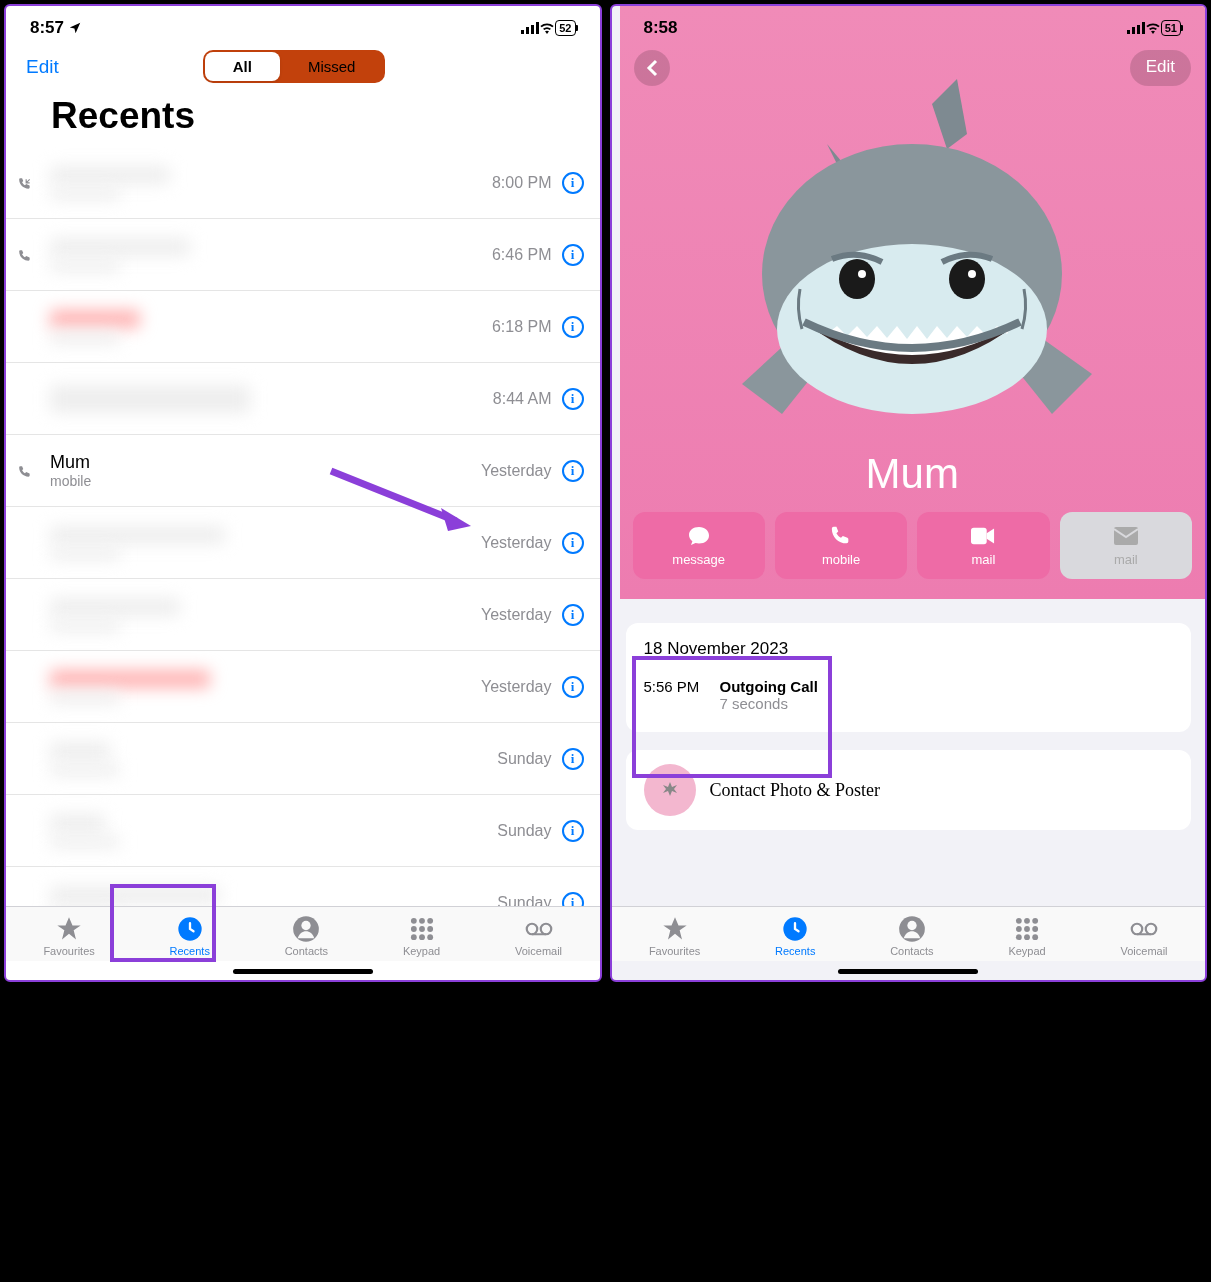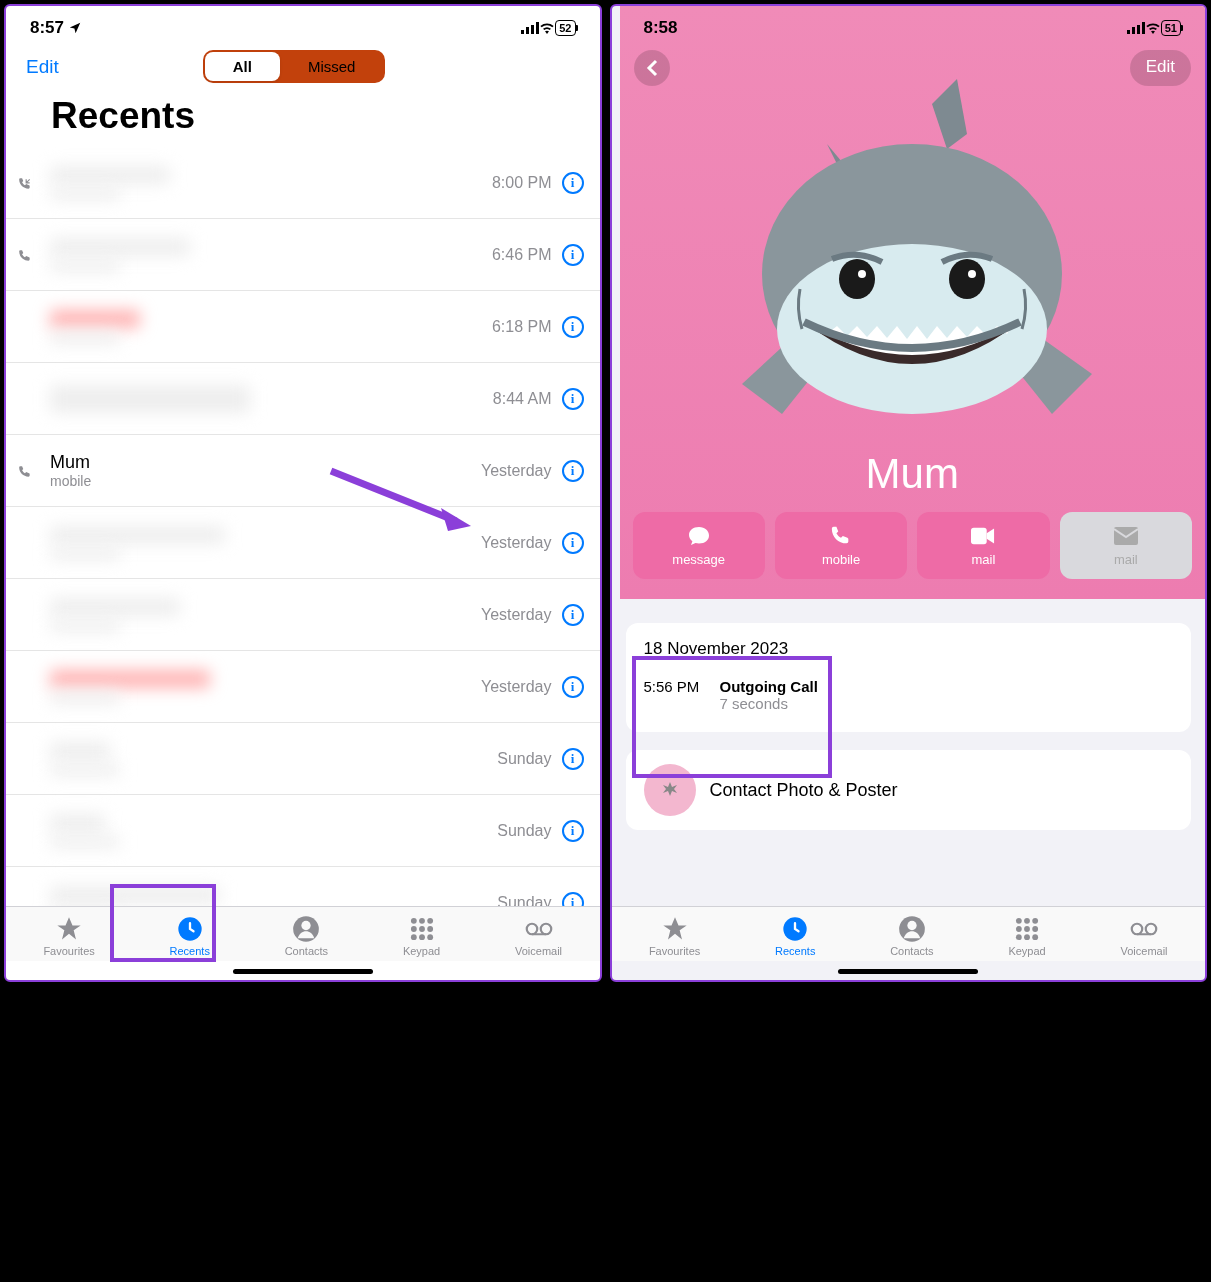--- a/index.html
+++ b/index.html
@@ -58,21 +58,21 @@
     .detail-section { margin: 24px 14px 0; background: #fff; border-radius: 12px; padding: 16px 0 16px 18px; }
     .detail-date { font-size: 17px; margin-bottom: 15px; }
     .detail-row { display: flex; gap: 14px; padding: 4px 0; }
     .detail-time { font-size: 15px; color: #000000; min-width: 62px; }
     .detail-stack { }
     .detail-type { font-size: 15px; font-weight: 600; }
     .detail-dur { font-size: 15px; color: #8e8e93; }
     
     .poster-section { margin: 18px 14px 0; background: #fff; border-radius: 12px; padding: 14px 18px; display: flex; align-items: center; gap: 14px; }
     .poster-avatar { width: 52px; height: 52px; background: #f3b7cf; border-radius: 50%; display: flex; align-items: center; justify-content: center; }
-    .poster-label { font-size: 18px; }
+    .poster-label { font-size: 18px; font-family: Liberation Serif, serif; }
     
     
     .purple-arrow { position: absolute; left: 320px; top: 460px; color: #8b3fd9; pointer-events: none; }
     .purple-box-tab { position: absolute; border: 4px solid #8b3fd9; pointer-events: none; }
     .purple-box-detail { position: absolute; border: 4px solid #8b3fd9; pointer-events: none; }
     
     svg { display: block; }
   </style>
 </head>
 <body>

